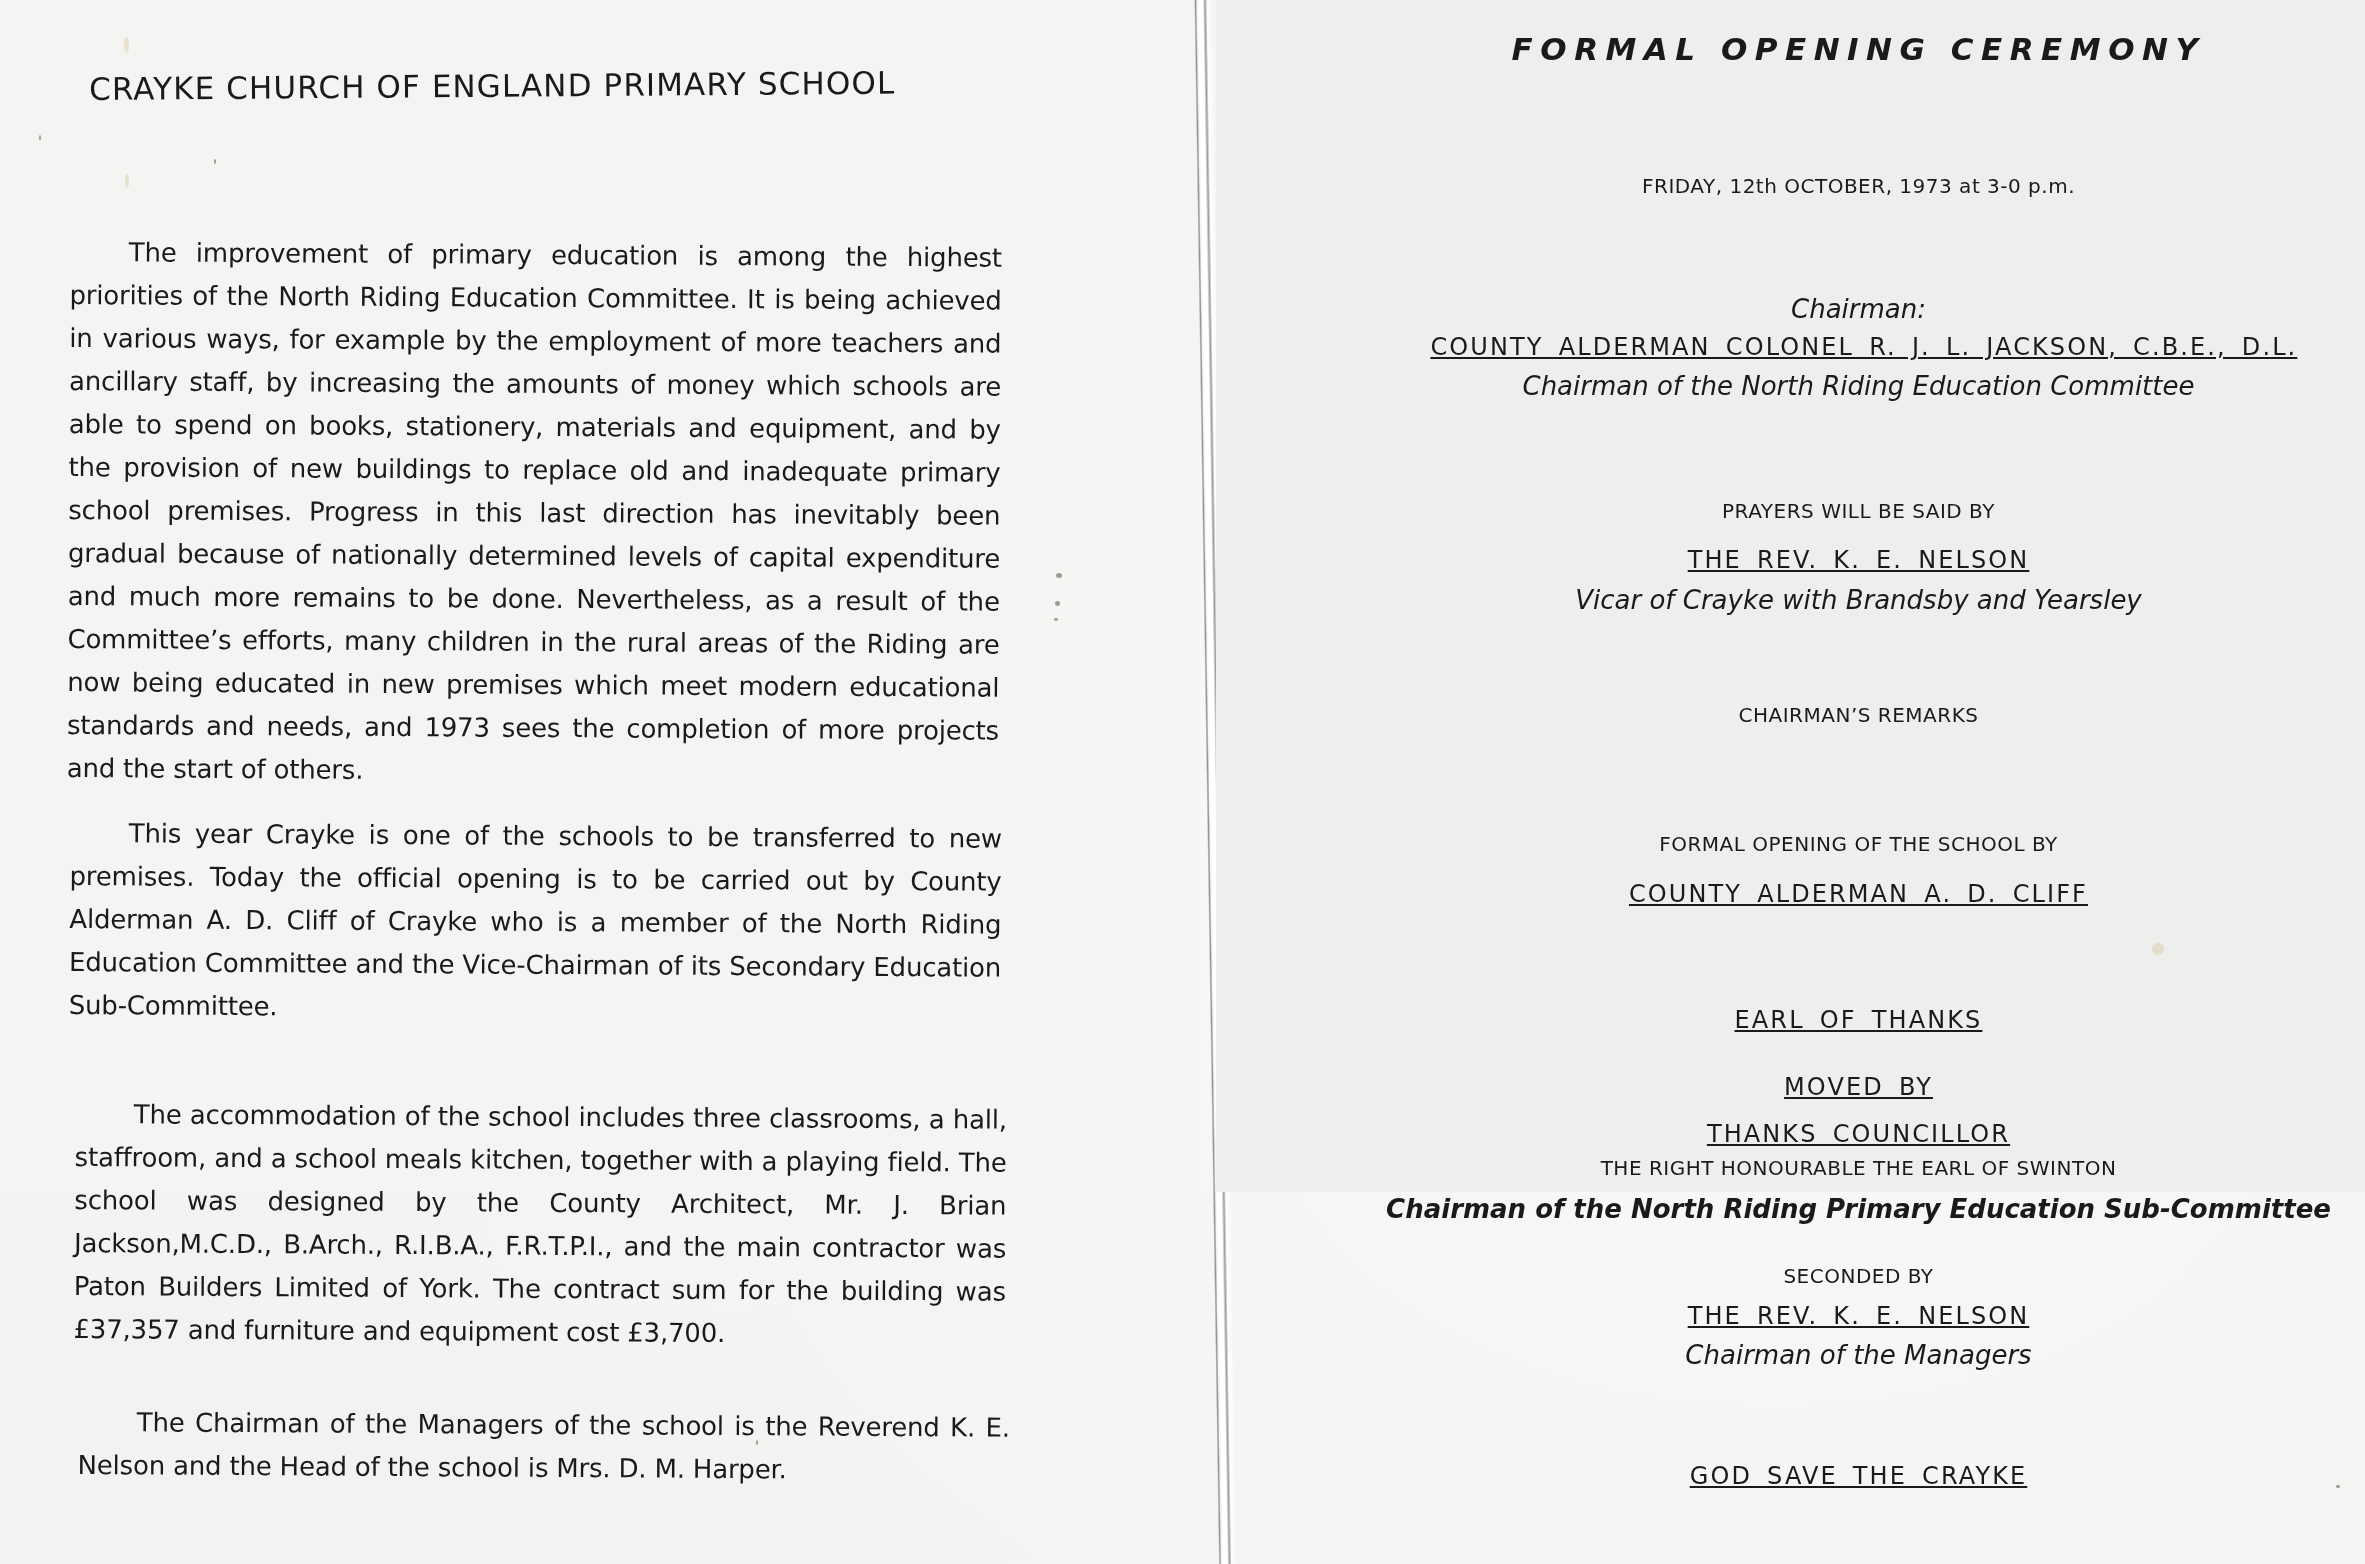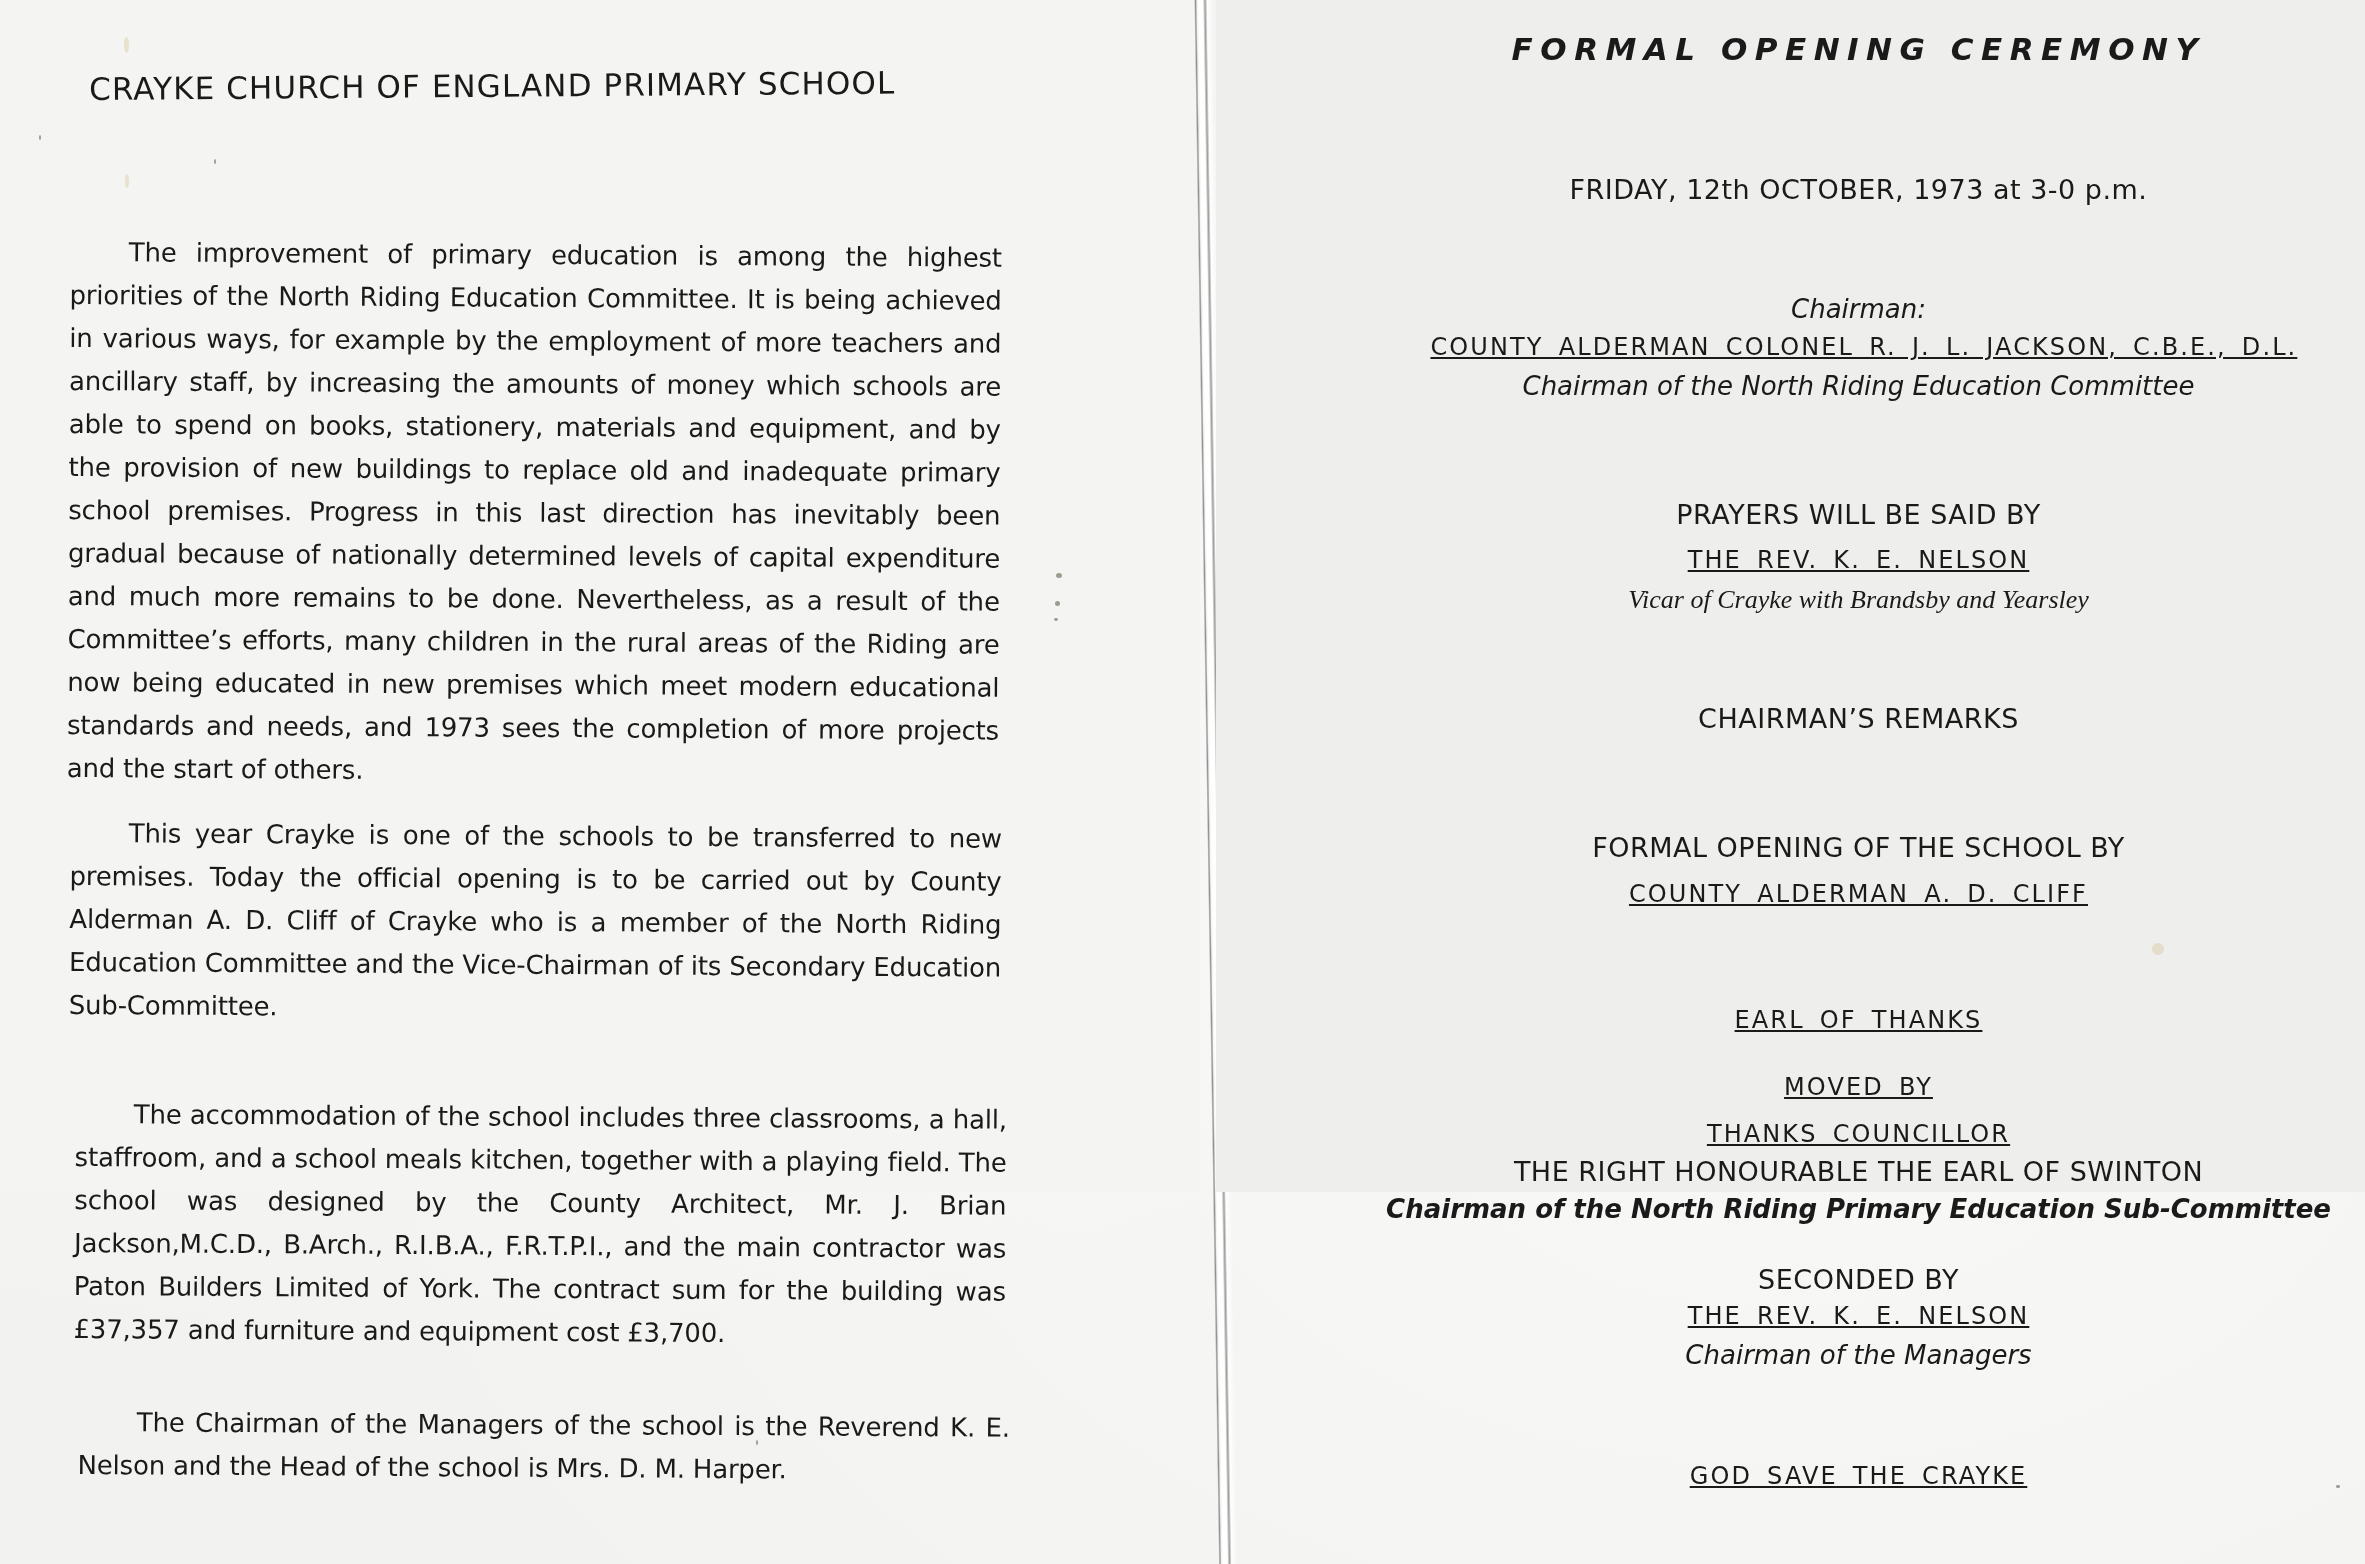--- a/index.html
+++ b/index.html
@@ -114,21 +114,21 @@
       width: 100%;
       text-align: center;
       white-space: nowrap;
       margin: 0;
     }
     .r-heading {
       font-size: 31px;
       letter-spacing: 7.5px;
     }
     .r-caps {
-      font-size: 27px;
+      font-size: 20px;
       letter-spacing: 0.5px;
     }
     .r-caps-wide {
       font-size: 24px;
       letter-spacing: 2.1px;
       word-spacing: 5.4px;
       text-decoration: underline;
     }
     .r-italic {
       font-size: 26px;
@@ -186,21 +186,21 @@
     <h2 class="r-item r-heading" style="top:31px;font-style:italic;">FORMAL OPENING CEREMONY</h2>
 
     <div class="r-item r-caps" style="top:174px;">FRIDAY, 12th OCTOBER, 1973 at 3-0 p.m.</div>
 
     <div class="r-item r-italic" style="top:294px;">Chairman:</div>
     <div class="r-item r-caps-wide" style="top:333px; left:5.4px;">COUNTY ALDERMAN COLONEL R. J. L. JACKSON, C.B.E., D.L.</div>
     <div class="r-item r-italic" style="top:371px;">Chairman of the North Riding Education Committee</div>
 
     <div class="r-item r-caps" style="top:499px;">PRAYERS WILL BE SAID BY</div>
     <div class="r-item r-caps-wide" style="top:546px;">THE REV. K. E. NELSON</div>
-    <div class="r-item r-italic" style="top:585px;font-family:Liberation Serif, serif;">Vicar of Crayke with Brandsby and Yearsley</div>
+    <div class="r-item r-italic" style="top:585px;">Vicar of Crayke with Brandsby and Yearsley</div>
 
     <div class="r-item r-caps" style="top:703px;">CHAIRMAN’S REMARKS</div>
 
     <div class="r-item r-caps" style="top:832px;">FORMAL OPENING OF THE SCHOOL BY</div>
     <div class="r-item r-caps-wide" style="top:880px;">COUNTY ALDERMAN A. D. CLIFF</div>
 
     <div class="r-item r-caps-wide" style="top:1006px;">EARL OF THANKS</div>
     <div class="r-item r-caps-wide" style="top:1073px;">MOVED BY</div>
     <div class="r-item r-caps-wide" style="top:1120px;">THANKS COUNCILLOR</div>
     <div class="r-item r-caps" style="top:1156px;">THE RIGHT HONOURABLE THE EARL OF SWINTON</div>

